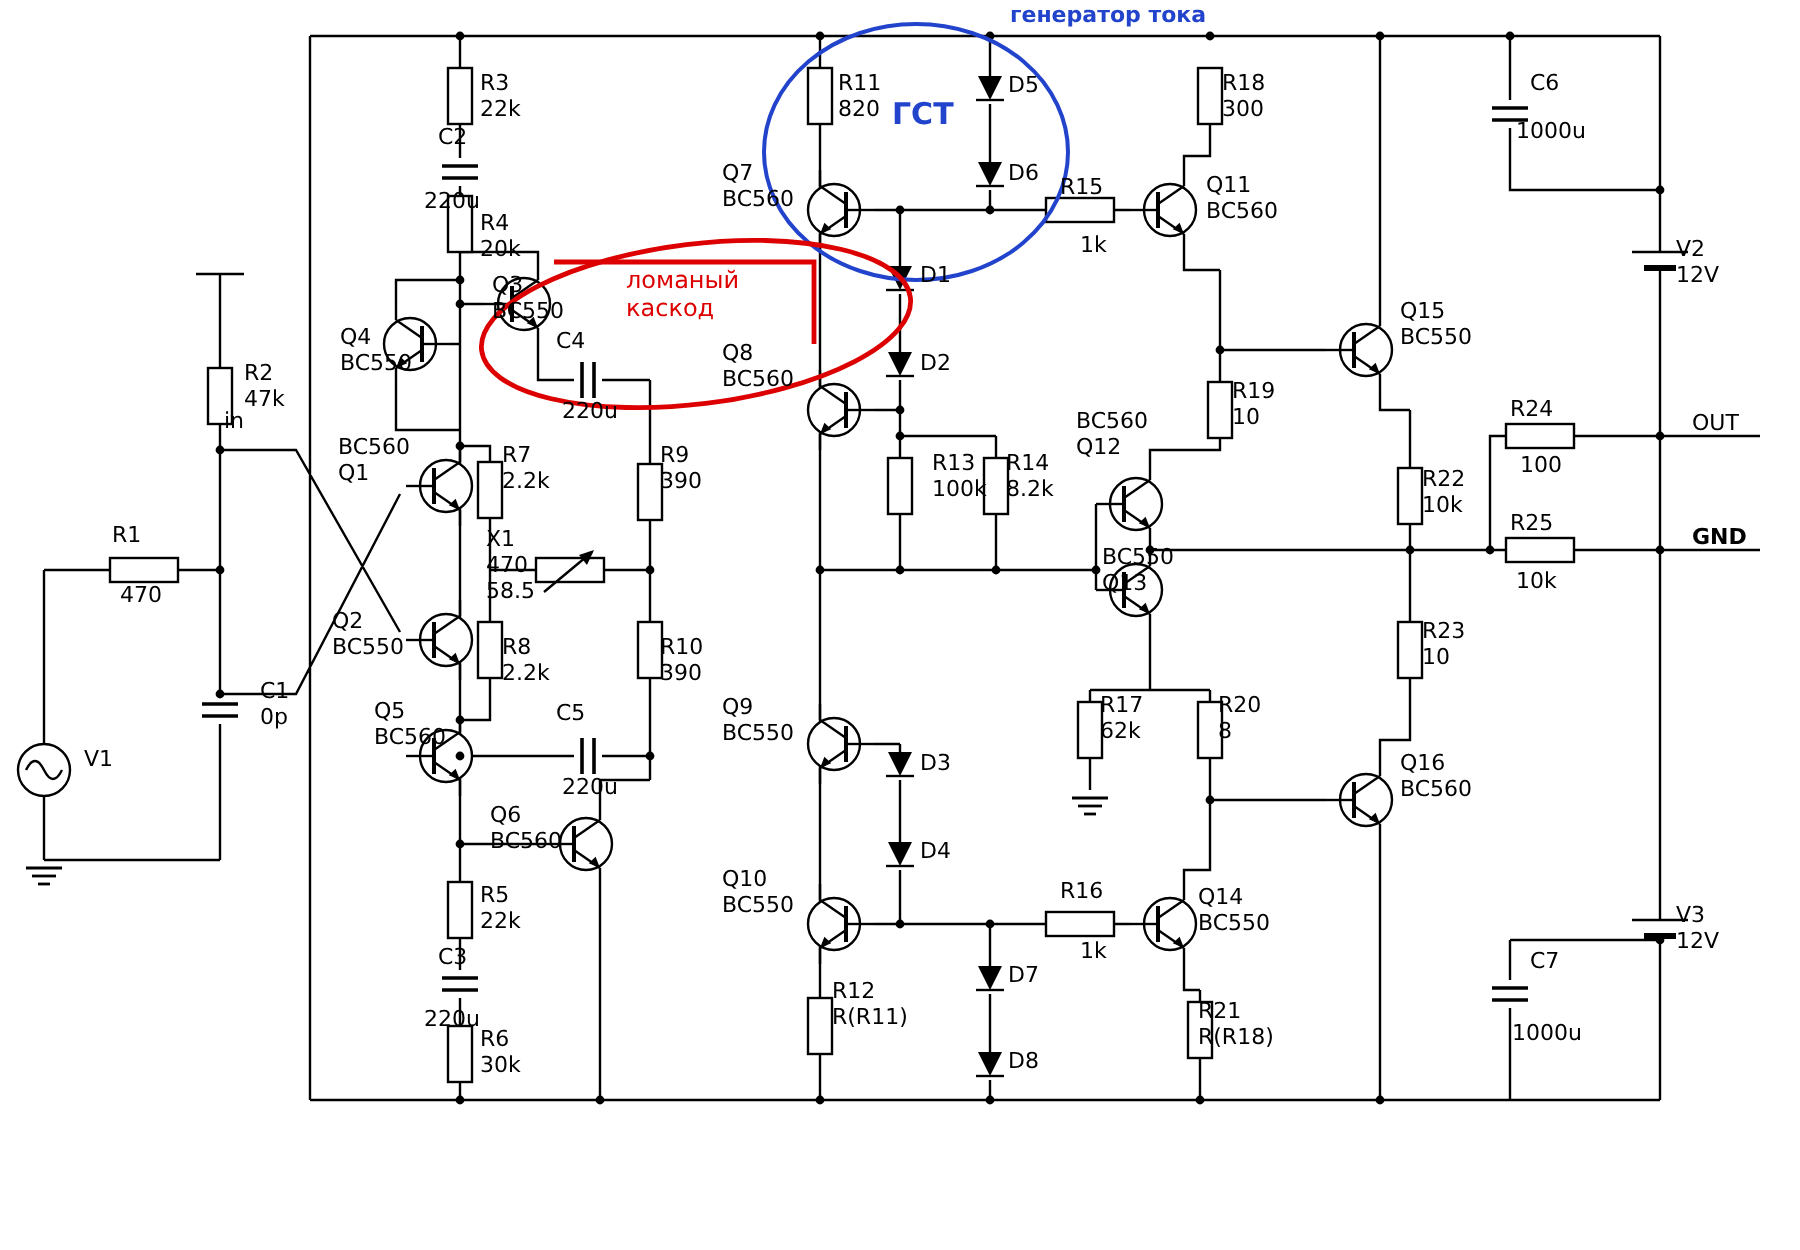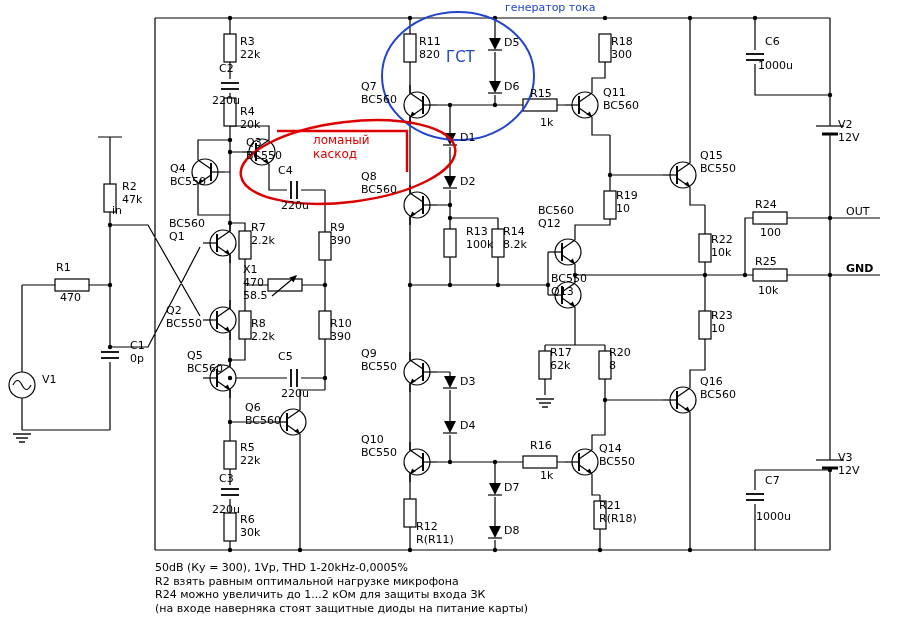--- a/index.html
+++ b/index.html
@@ -1,20 +1,20 @@
 <!DOCTYPE html>
 <html><head>
 <meta charset="utf-8">
 <style>
   html,body{margin:0;padding:0;background:#fff;}
   .canvas{position:relative;width:900px;height:625px;background:#fff;overflow:hidden;
           font-family:"DejaVu Sans",sans-serif;color:#000;}
   .canvas svg{position:absolute;left:0;top:0;}
   .lbl{position:absolute;font-size:11px;line-height:13px;white-space:pre;}
-  .blue{color:#2244cc;font-weight:normal;}
+  .blue{color:#2244cc;font-weight:bold;}
   .gst-big{font-size:15px;}
   .red{color:#dd0000;font-weight:normal;font-size:12px;line-height:14px;}
   .notes{position:absolute;font-size:11px;line-height:13.5px;white-space:pre;}
   .credit{position:absolute;font-size:15px;line-height:19px;font-weight:bold;white-space:pre;
           font-family:"Liberation Sans",sans-serif;}
 </style>
 </head>
 <body>
 
 <div class="canvas">
@@ -306,21 +306,21 @@
 <div class="lbl" style="left:460px;top:375px">D3</div>
 <div class="lbl" style="left:460px;top:419px">D4</div>
 <div class="lbl" style="left:504px;top:36px">D5</div>
 <div class="lbl" style="left:504px;top:80px">D6</div>
 <div class="lbl" style="left:504px;top:481px">D7</div>
 <div class="lbl" style="left:504px;top:524px">D8</div>
 <div class="lbl" style="left:466px;top:225px">R13
 100k</div>
 <div class="lbl" style="left:503px;top:225px">R14
 8.2k</div>
-<div class="lbl" style="left:416px;top:520px">R12
+<div class="lbl" style="left:416px;top:489px">R12
 R(R11)</div>
 
 <div class="lbl" style="left:530px;top:87px">R15</div>
 <div class="lbl" style="left:540px;top:116px">1k</div>
 <div class="lbl" style="left:530px;top:439px">R16</div>
 <div class="lbl" style="left:540px;top:469px">1k</div>
 <div class="lbl" style="left:611px;top:35px">R18
 300</div>
 <div class="lbl" style="left:603px;top:86px">Q11
 BC560</div>
@@ -360,18 +360,14 @@
 <div class="lbl" style="left:838px;top:451px">V3
 12V</div>
 <div class="lbl" style="left:846px;top:205px;font-weight:normal">OUT</div>
 <div class="lbl" style="left:846px;top:262px;font-weight:bold">GND</div>
 
 <div class="lbl blue" style="left:505px;top:1px">генератор тока</div>
 <div class="lbl blue gst-big" style="left:446px;top:51px">ГСТ</div>
 <div class="lbl red" style="left:313px;top:133px">ломаный
 каскод</div>
 
-<div class="notes" style="left:155px;top:561px">50dB (Ку = 300), 1Vp, THD 1-20kHz-0,0005%
-R2 взять равным оптимальной нагрузке микрофона
-R24 можно увеличить до 1...2 кОм для защиты входа ЗК
-(на входе наверняка стоят защитные диоды на питание карты)</div>
 
 </div>
 
 </body></html>

